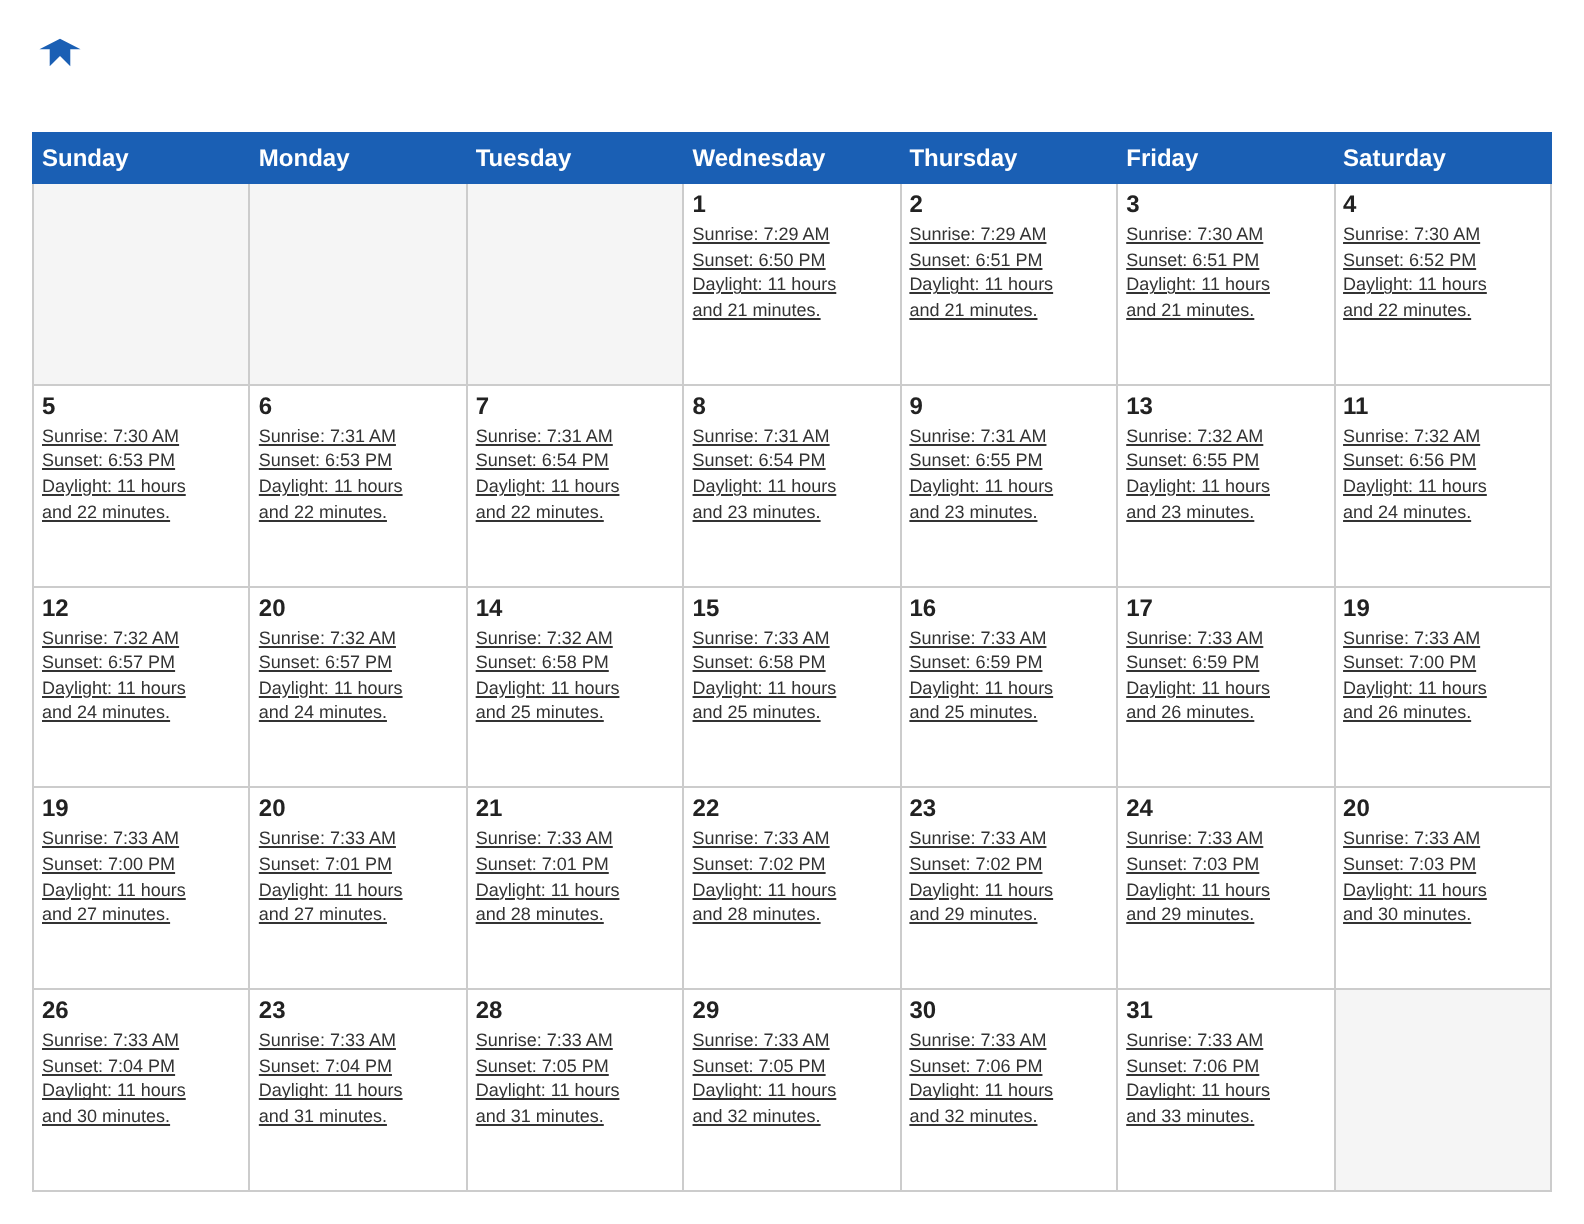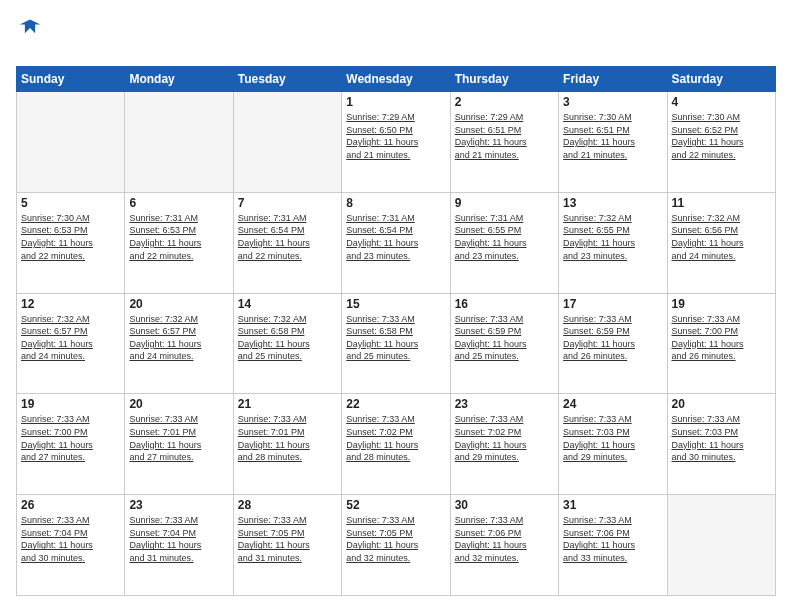--- a/index.html
+++ b/index.html
@@ -326,21 +326,21 @@
 and 31 minutes.</div>
           </td>
           <td>
             <div class="day-num">28</div>
             <div class="day-info" style="white-space: pre-line;">Sunrise: 7:33 AM
 Sunset: 7:05 PM
 Daylight: 11 hours
 and 31 minutes.</div>
           </td>
           <td>
-            <div class="day-num">52</div>
+            <div class="day-num">29</div>
             <div class="day-info" style="white-space: pre-line;">Sunrise: 7:33 AM
 Sunset: 7:05 PM
 Daylight: 11 hours
 and 32 minutes.</div>
           </td>
           <td>
             <div class="day-num">30</div>
             <div class="day-info" style="white-space: pre-line;">Sunrise: 7:33 AM
 Sunset: 7:06 PM
 Daylight: 11 hours

